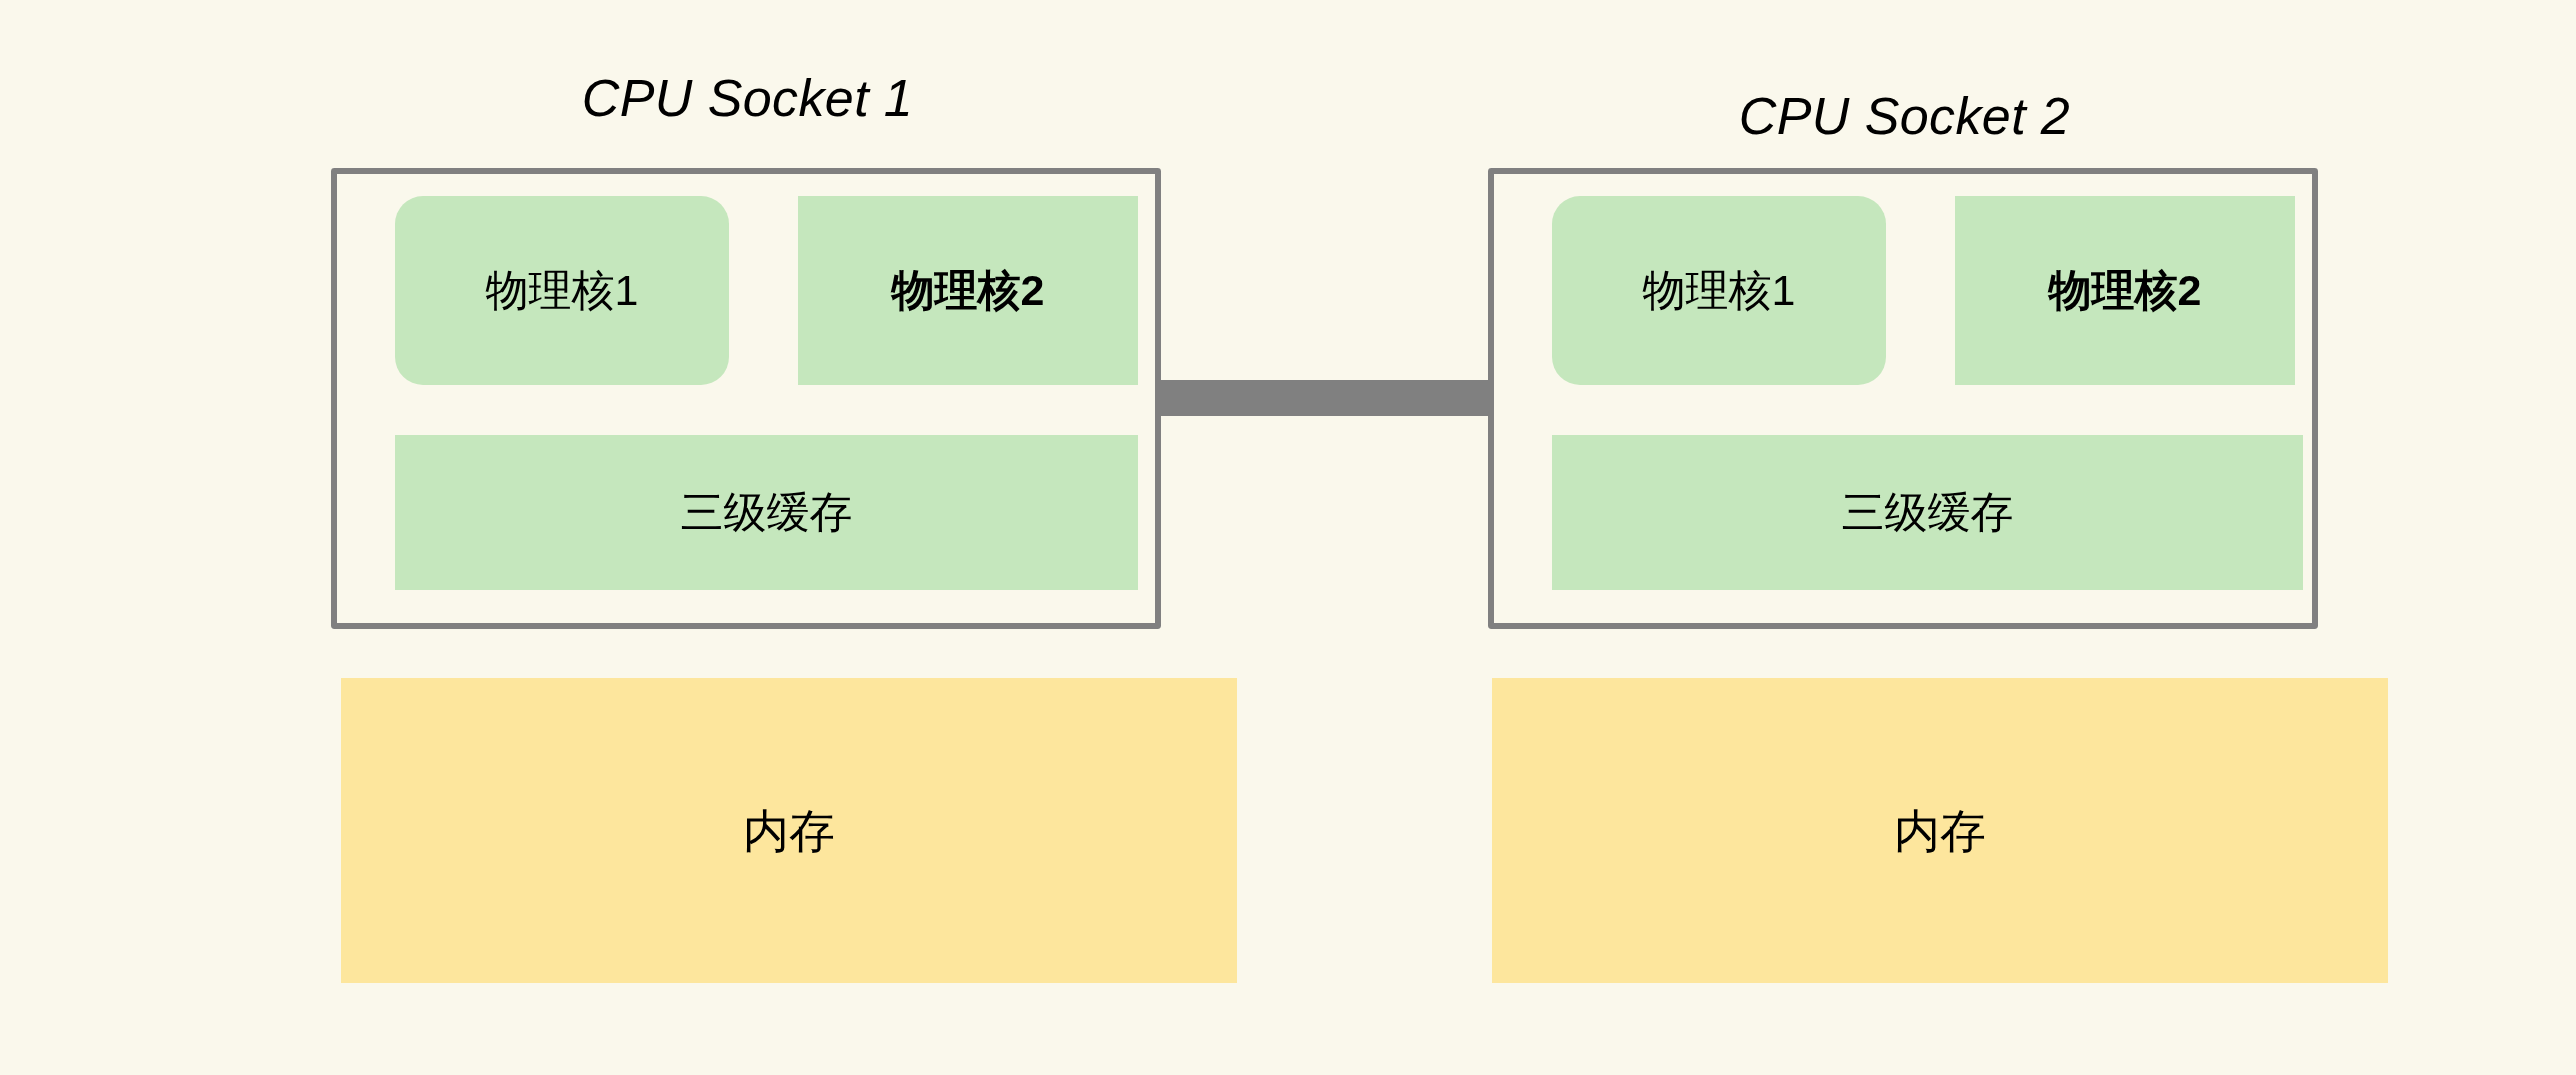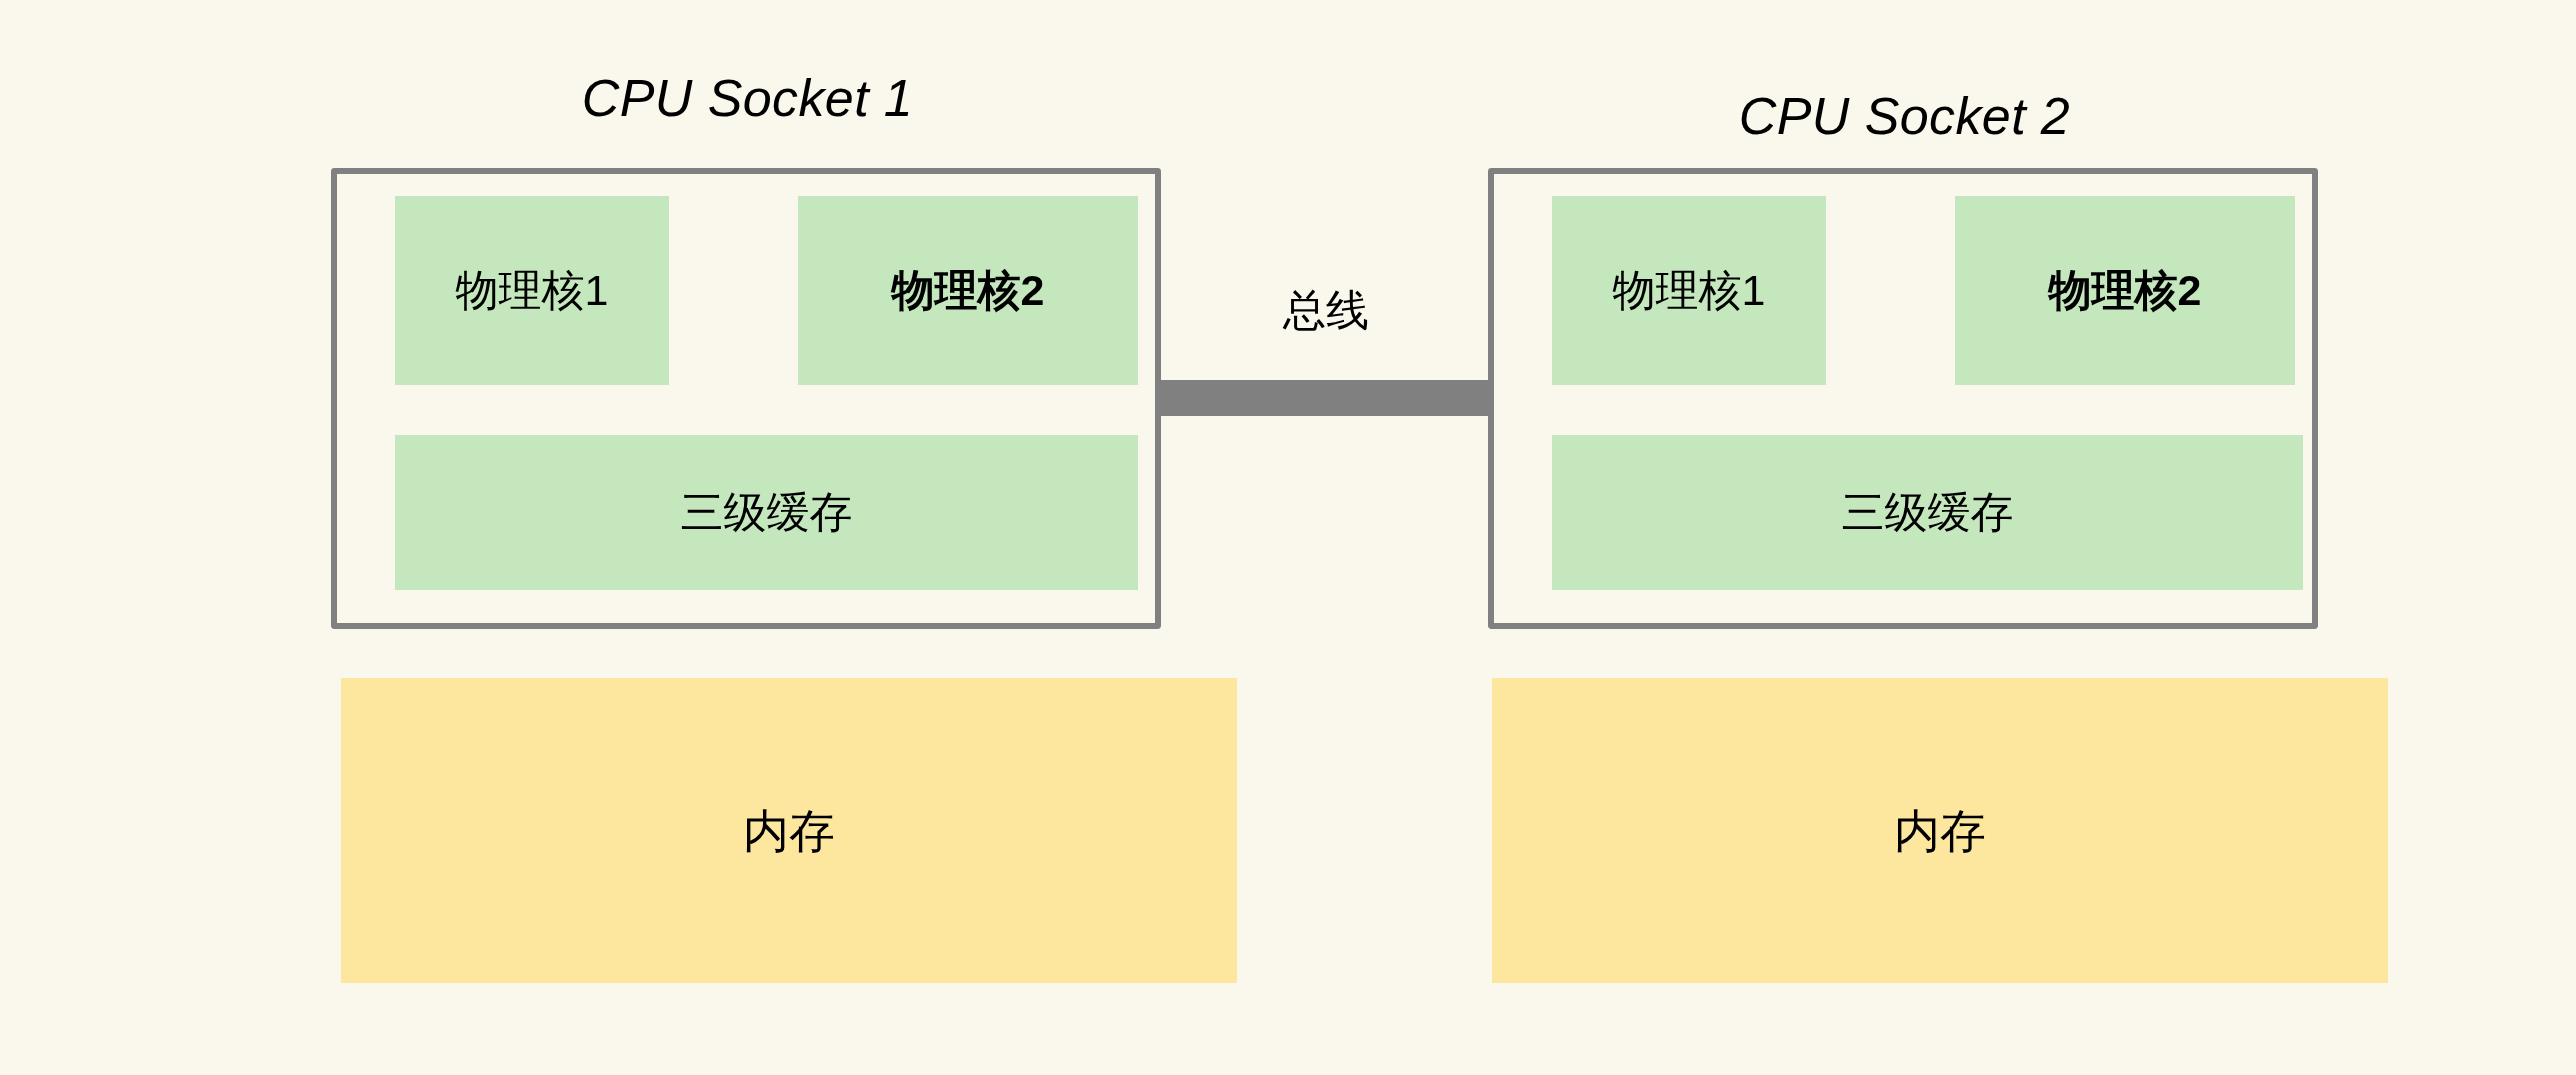--- a/index.html
+++ b/index.html
@@ -61,22 +61,23 @@
     align-items: center;
     justify-content: center;
     font-size: 43px;
     color: #000000;
     line-height: 1.0;
     white-space: nowrap;
   }
   .core-box.core-1 {
     left: 58px;
     top: 22px;
-    width: 274px;
+    width: 334px;
     height: 189px;
+    border-radius: 28px;
   }
   .core-box.core-2 {
     left: 461px;
     top: 22px;
     width: 340px;
     height: 189px;
     font-weight: bold;
   }
 
   
@@ -158,21 +159,20 @@
 
   <div id="socket-box-2" class="socket-box">
 
     <div class="core-box core-1">物理核1</div>
 
     <div class="core-box core-2">物理核2</div>
 
     <div class="l3-box">三级缓存</div>
   </div>
 
-  <div id="bus-label">总线</div>
 
   <div id="bus-bar"></div>
 
   <div id="memory-box-1" class="memory-box">内存</div>
 
   <div id="memory-box-2" class="memory-box">内存</div>
 
 </div>
 
 

